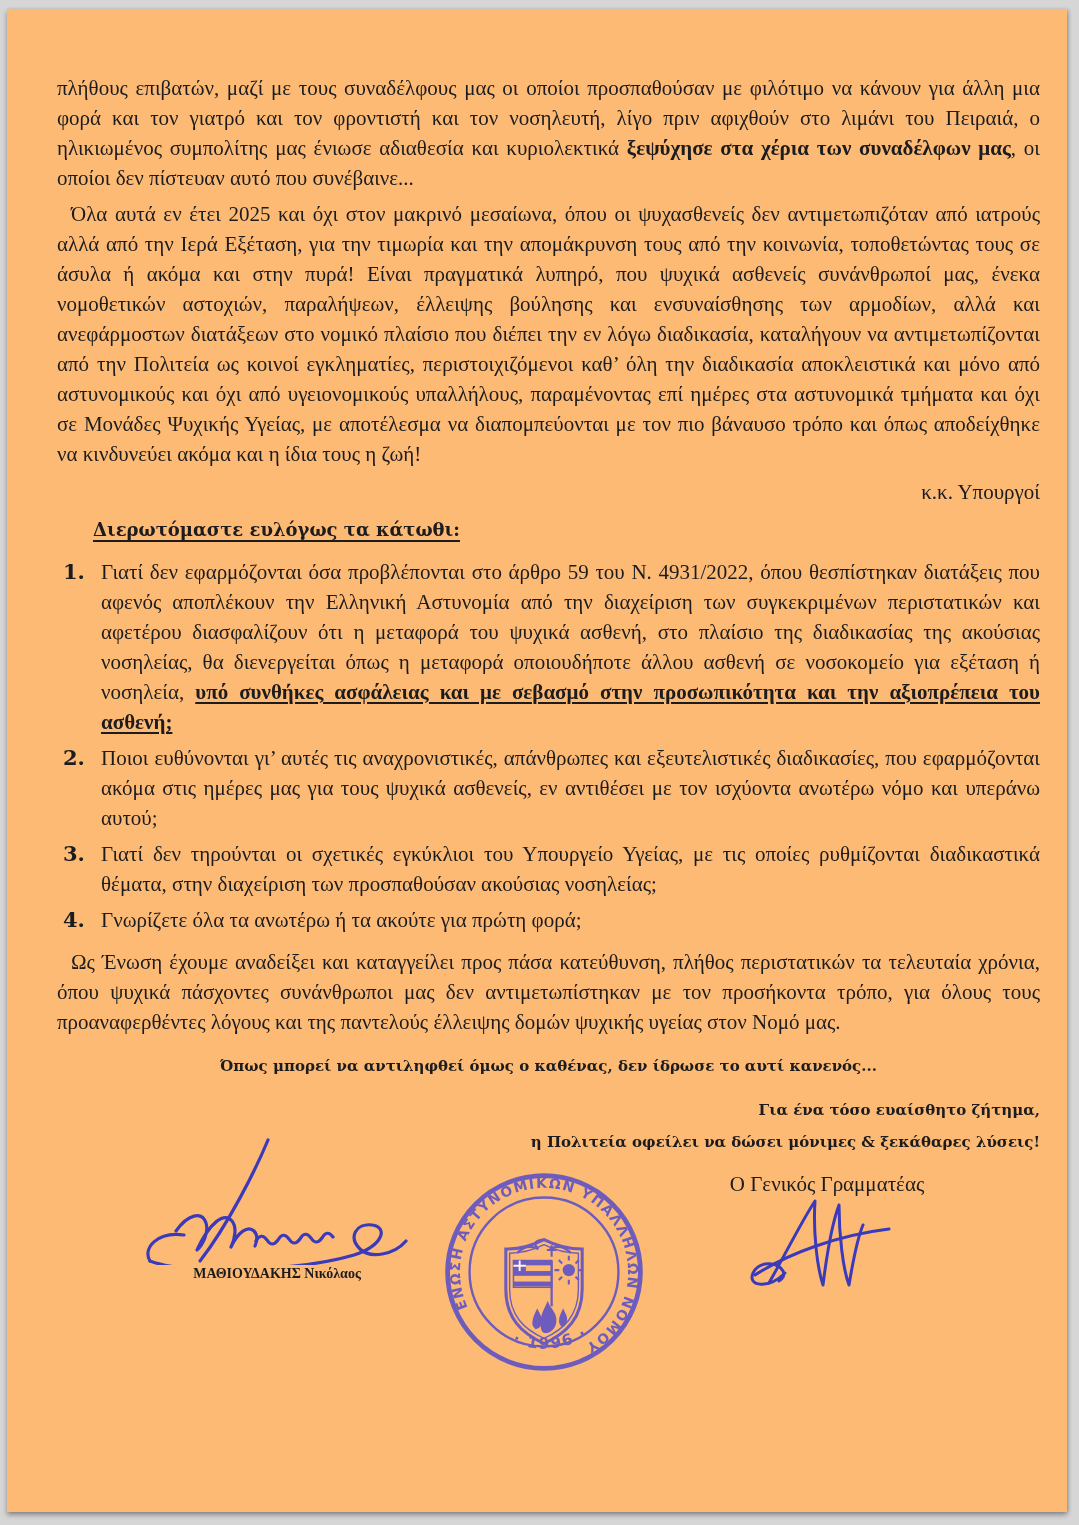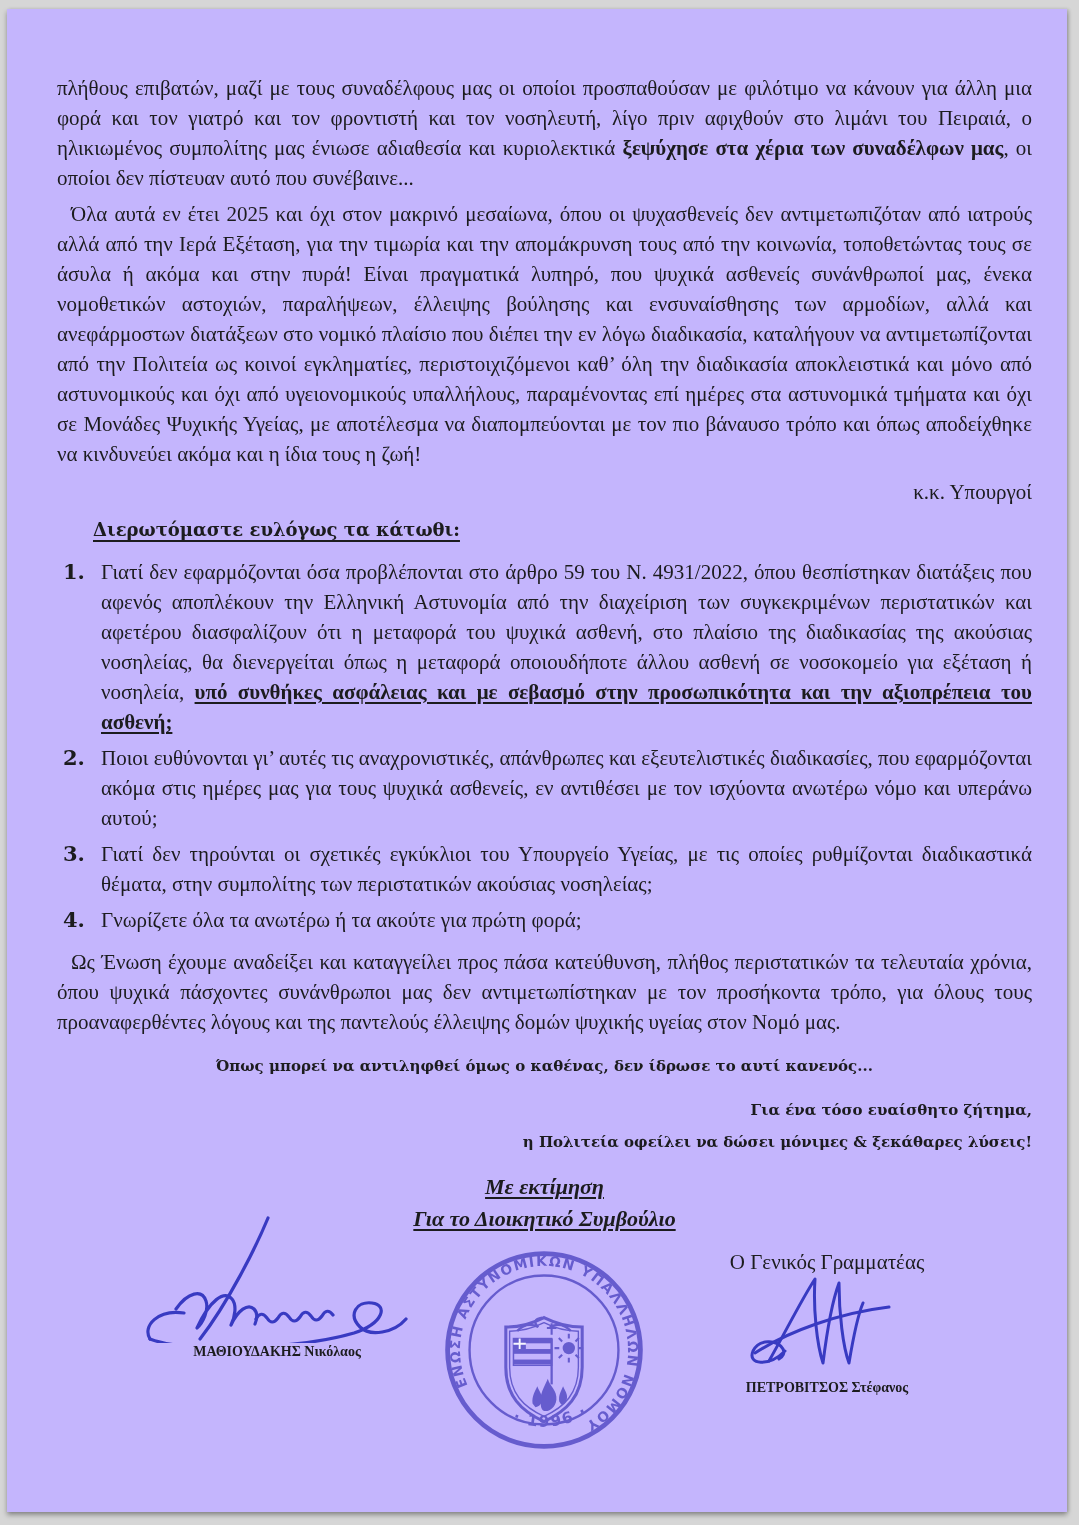--- a/index.html
+++ b/index.html
@@ -5,24 +5,24 @@
   html,body{margin:0;padding:0;}
   body{
     width:1079px;height:1525px;
     background:#d6d6d6;
     font-family:"Liberation Serif","DejaVu Serif",serif;
     overflow:hidden;position:relative;
   }
   .page{
     position:absolute;left:7px;top:9px;
     width:1060px;height:1503px;
-    background:#c4b5fd;
+    background:#fdba74;
     box-shadow:0 3px 5px rgba(0,0,0,0.35), 2px 0 3px rgba(0,0,0,0.12);
     box-sizing:border-box;
-    padding:64px 35px 0 50px;
+    padding:64px 27px 0 50px;
     overflow:hidden;
   }
   .body-text{
     font-size:21px;line-height:30px;color:#1c1c1e;
     text-align:justify;margin:0 0 6px 0;
   }
   .ind{text-indent:14px;}
   b.inline-bold{font-weight:bold;}
   .bu{
     font-weight:bold;text-decoration:underline;
@@ -96,40 +96,36 @@
   <p class="list-heading">Διερωτόμαστε ευλόγως τα κάτωθι:</p>
 
   <div class="qlist">
     <div class="li">
       <span class="num">1.</span><span>Γιατί δεν εφαρμόζονται όσα προβλέπονται στο άρθρο 59 του Ν. 4931/2022, όπου θεσπίστηκαν διατάξεις που αφενός αποπλέκουν την Ελληνική Αστυνομία από την διαχείριση των συγκεκριμένων περιστατικών και αφετέρου διασφαλίζουν ότι η μεταφορά του ψυχικά ασθενή, στο πλαίσιο της διαδικασίας της ακούσιας νοσηλείας, θα διενεργείται όπως η μεταφορά οποιουδήποτε άλλου ασθενή σε νοσοκομείο για εξέταση ή νοσηλεία, </span><span class="bu">υπό συνθήκες ασφάλειας και με σεβασμό στην προσωπικότητα και την αξιοπρέπεια του ασθενή;</span>
     </div>
     <div class="li">
       <span class="num">2.</span><span>Ποιοι ευθύνονται γι’ αυτές τις αναχρονιστικές, απάνθρωπες και εξευτελιστικές διαδικασίες, που εφαρμόζονται ακόμα στις ημέρες μας για τους ψυχικά ασθενείς, εν αντιθέσει με τον ισχύοντα ανωτέρω νόμο και υπεράνω αυτού;</span>
     </div>
     <div class="li">
-      <span class="num">3.</span><span>Γιατί δεν τηρούνται οι σχετικές εγκύκλιοι του Υπουργείο Υγείας, με τις οποίες ρυθμίζονται διαδικαστικά θέματα, στην συμπολίτης των περιστατικών ακούσιας νοσηλείας;</span>
+      <span class="num">3.</span><span>Γιατί δεν τηρούνται οι σχετικές εγκύκλιοι του Υπουργείο Υγείας, με τις οποίες ρυθμίζονται διαδικαστικά θέματα, στην διαχείριση των προσπαθούσαν ακούσιας νοσηλείας;</span>
     </div>
     <div class="li">
       <span class="num">4.</span><span>Γνωρίζετε όλα τα ανωτέρω ή τα ακούτε για πρώτη φορά;</span>
     </div>
   </div>
 
   <p class="body-text ind" style="margin-top:12px;">Ως Ένωση έχουμε αναδείξει και καταγγείλει προς πάσα κατεύθυνση, πλήθος περιστατικών τα τελευταία χρόνια, όπου ψυχικά πάσχοντες συνάνθρωποι μας δεν αντιμετωπίστηκαν με τον προσήκοντα τρόπο, για όλους τους προαναφερθέντες λόγους και της παντελούς έλλειψης δομών ψυχικής υγείας στον Νομό μας.</p>
 
   <div class="center-em em1">Όπως μπορεί να αντιληφθεί όμως ο καθένας, δεν ίδρωσε το αυτί κανενός...</div>
 
   <div class="center-em em23">
     <div>Για ένα τόσο ευαίσθητο ζήτημα,</div>
     <div>η Πολιτεία οφείλει να δώσει μόνιμες &amp; ξεκάθαρες λύσεις!</div>
   </div>
 
-  <div class="closing">
-    <div>Με εκτίμηση</div>
-    <span class="l2"><span>Για το Διοικητικό Συμβούλιο</span></span>
-  </div>
 
   <div class="sig-row">
 
     <div class="sig-col col-left">
       <svg class="sig-svg" width="270" height="128" viewBox="0 0 270 128">
         <g stroke="#3134bf" stroke-width="3.2" fill="none" stroke-linecap="round" stroke-linejoin="round" opacity="0.95">
           <path d="M126,3 C114,32 86,88 58,124"></path>
           <path d="M34,94 C46,77 60,74 64,86 C67,95 61,108 55,113 C68,85 82,75 90,84 C95,90 93,102 89,110 C96,95 106,88 112,94 C116,98 115,104 113,109"></path>
           <path d="M114,104 q5,-9 11,-1 q5,8 11,0 q5,-9 11,-1 q5,8 11,0 q5,-9 11,-1 q5,8 11,0 q5,-9 11,-1"></path>
           <path d="M8,124 C0,111 16,94 42,98"></path>
@@ -186,18 +182,17 @@
 
     <div class="sig-col col-right">
       <div class="sig-title">Ο Γενικός Γραμματέας</div>
       <svg class="sig-svg" width="180" height="100" viewBox="0 0 180 100">
         <g stroke="#3134bf" stroke-width="3" fill="none" stroke-linecap="round" stroke-linejoin="round" opacity="0.95">
           <path d="M48,78 C32,94 10,92 16,78 C22,66 40,66 46,76 C48,80 46,84 42,86"></path>
           <path d="M32,88 C50,56 66,24 78,6 C76,36 80,72 86,90 C90,58 96,26 102,10 C102,40 106,74 112,90 C116,66 120,44 126,30"></path>
           <path d="M18,80 C52,58 102,40 152,34"></path>
         </g>
       </svg>
-      <div class="sig-name">ΠΕΤΡΟΒΙΤΣΟΣ Στέφανος</div>
     </div>
 
   </div>
 
 </div>
 
 </body></html>

